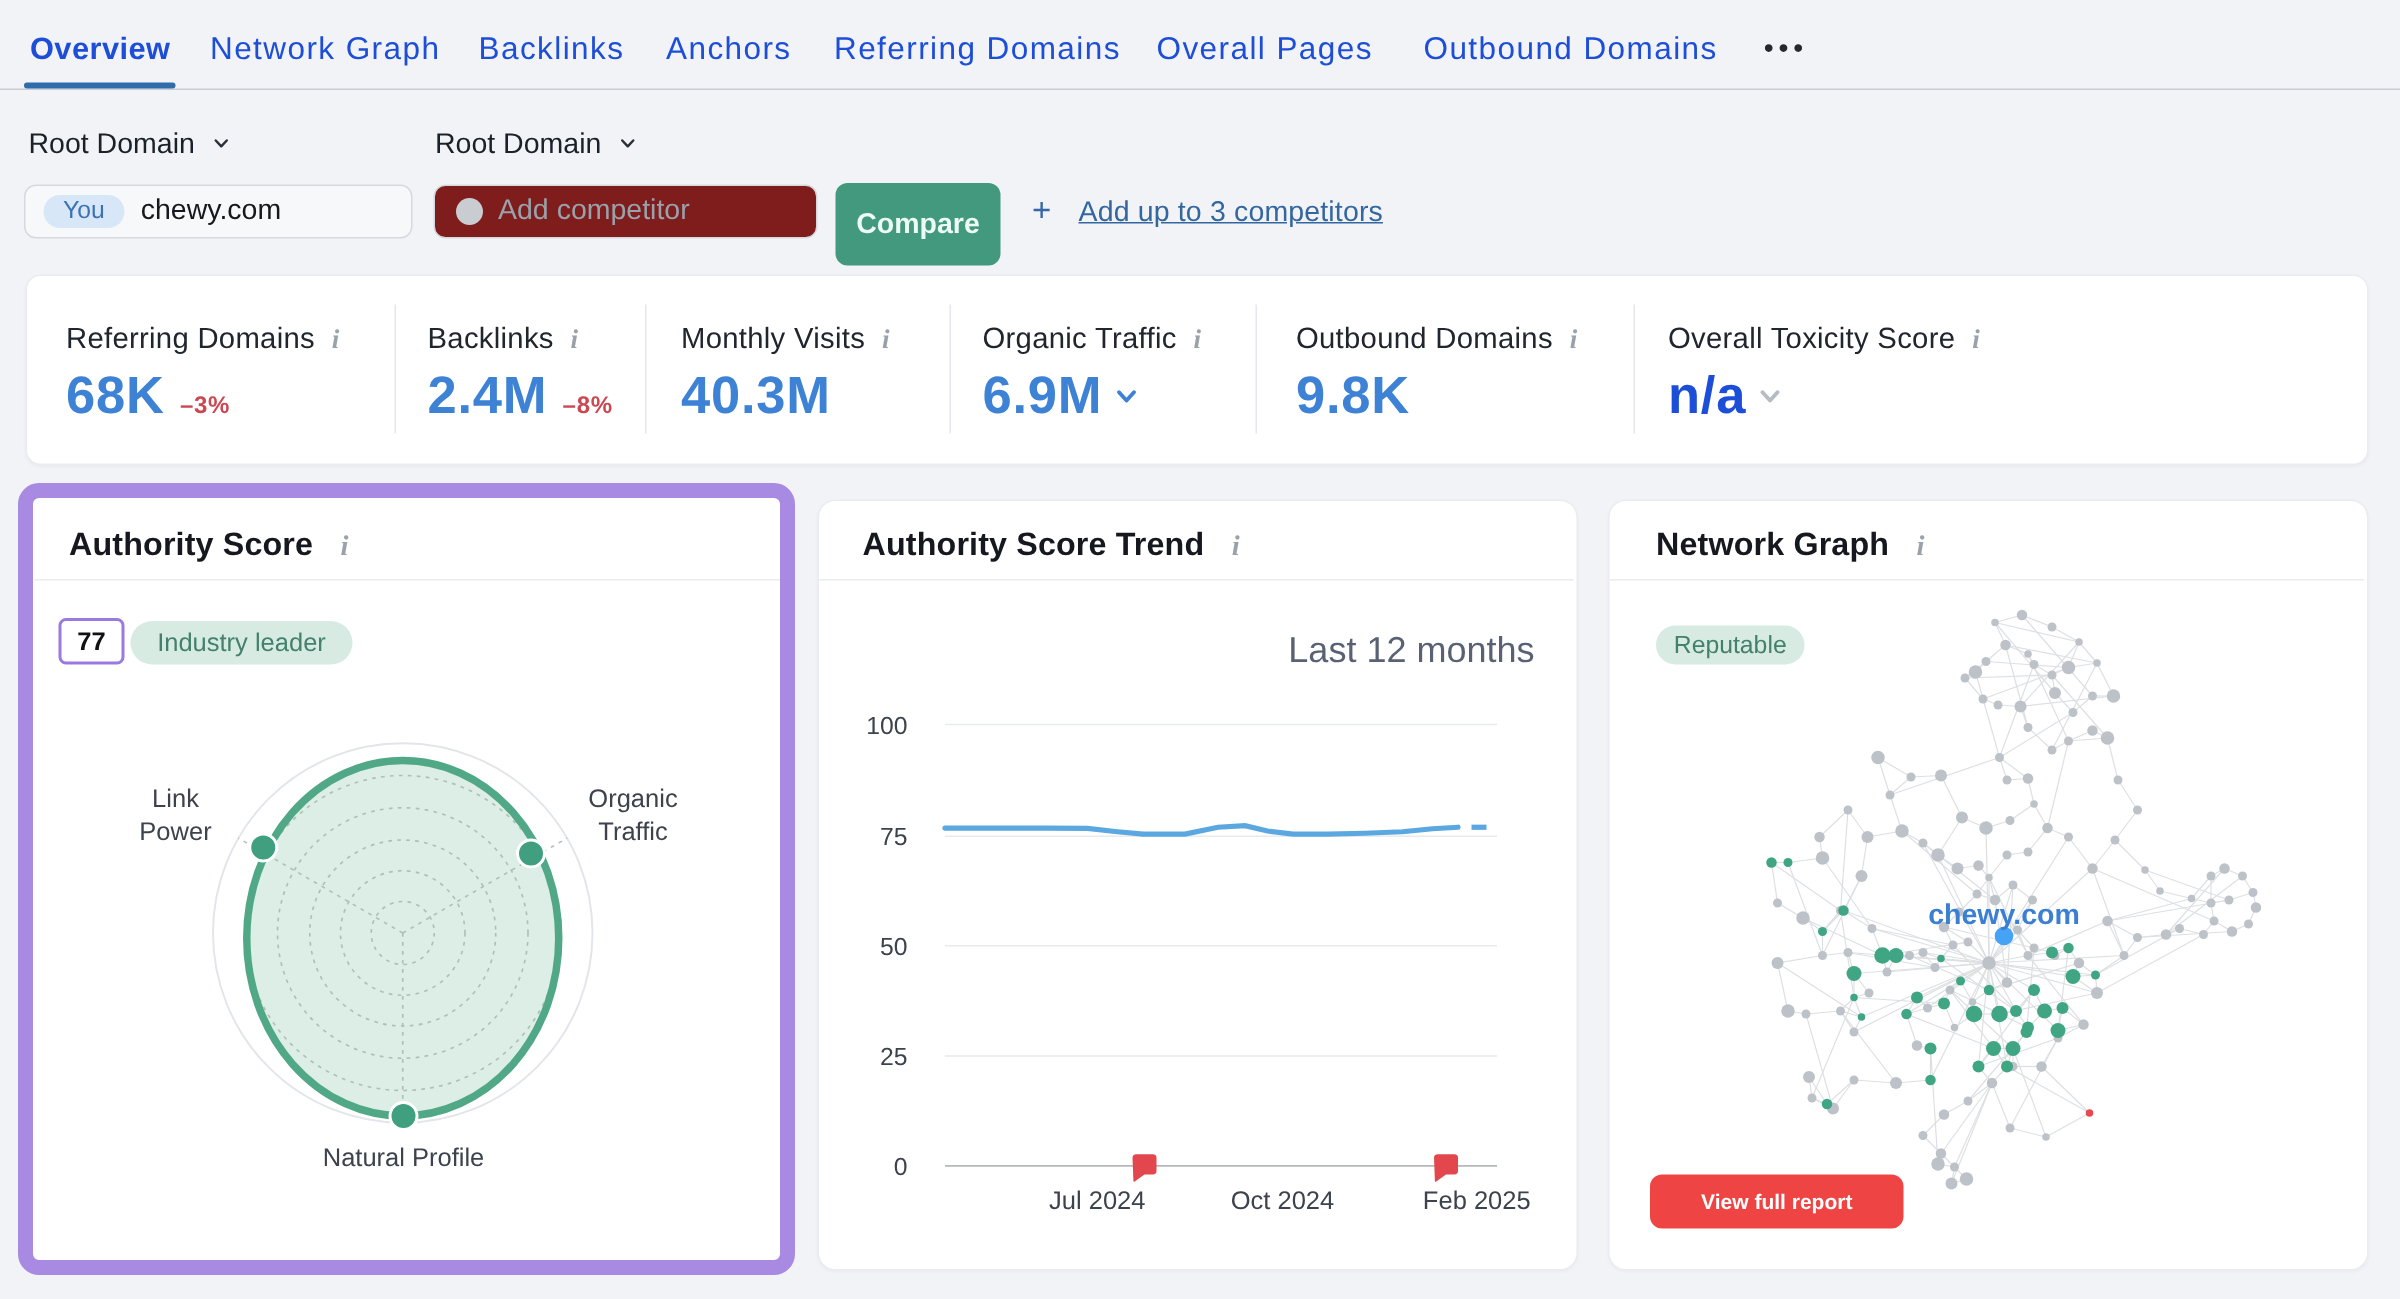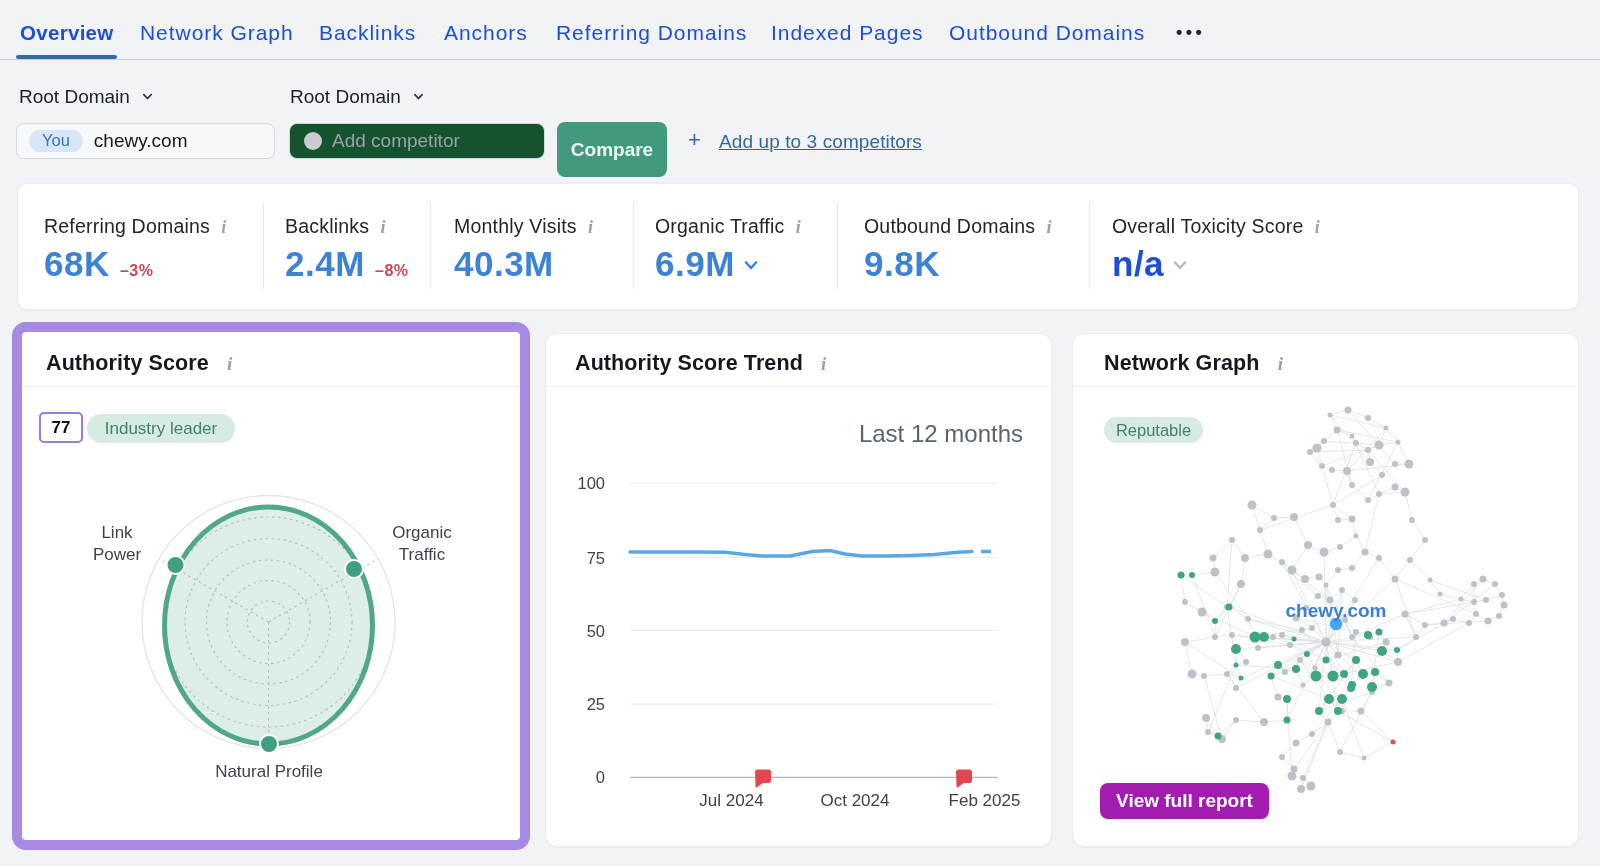--- a/index.html
+++ b/index.html
@@ -3,21 +3,21 @@
 <style>
 html,body{margin:0;padding:0;}
 body{width:1600px;height:866px;position:relative;background:#f2f3f7;font-family:"Liberation Sans",sans-serif;overflow:hidden;}
 .abs{position:absolute;}
 
 #tabline{left:0;top:59px;width:1600px;height:1px;background:#c9ccd3;}
 .tab{top:21px;font-size:21px;color:#1d4ed8;letter-spacing:0.95px;white-space:nowrap;}
 #underline{left:16px;top:55px;width:101px;height:4px;background:#2e6cab;border-radius:2px;}
 .rdlab{top:86px;font-size:19px;color:#1b2129;font-weight:500;}
 .chev{display:inline-block;width:11px;height:11px;margin-left:12px;position:relative;top:-1px;}
-.inp{top:123px;height:34px;border:1px solid #d5d9df;border-radius:8px;background:#14532d;display:flex;align-items:center;}
+.inp{top:123px;height:34px;border:1px solid #d5d9df;border-radius:8px;background:#7f1d1d;display:flex;align-items:center;}
 .youpill{background:#d8e7f8;color:#3a72b5;font-size:16.5px;border-radius:11px;padding:1px 13px 2px;margin-left:12px;}
 .btn{display:flex;align-items:center;justify-content:center;border-radius:8px;font-weight:bold;}
 
 .card{background:#fff;border:1px solid #eaecf1;border-radius:10px;box-shadow:0 1px 2px rgba(30,40,60,0.04);}
 .mlab{font-size:19.5px;color:#20262e;font-weight:500;letter-spacing:0.2px;white-space:nowrap;}
 .ii{color:#9aa1a9;font-family:"Liberation Serif",serif;font-style:italic;font-weight:bold;font-size:18px;}
 .mval{font-size:35px;font-weight:bold;color:#3d82d4;letter-spacing:0.5px;white-space:nowrap;}
 .mdelta{font-size:16px;font-weight:bold;color:#cc4851;}
 .vdiv{top:203px;width:1px;height:86px;background:#e4e7ec;}
 .ctitle{font-size:21.5px;font-weight:bold;color:#15191f;letter-spacing:0.1px;white-space:nowrap;}
@@ -27,21 +27,21 @@
 </style></head>
 <body>
 
 <div class="abs" id="tabline"></div>
 <div class="abs" id="underline"></div>
 <div class="abs tab" style="left:20px;font-weight:bold;font-size:20.5px;letter-spacing:0.3px;">Overview</div>
 <div class="abs tab" style="left:140px;">Network Graph</div>
 <div class="abs tab" style="left:319px;">Backlinks</div>
 <div class="abs tab" style="left:444px;">Anchors</div>
 <div class="abs tab" style="left:556px;">Referring Domains</div>
-<div class="abs tab" style="left:771px;">Indexed Pages</div>
+<div class="abs tab" style="left:771px;">Overall Pages</div>
 <div class="abs tab" style="left:949px;">Outbound Domains</div>
 <div class="abs" style="left:1176px;top:22px;font-size:18px;font-weight:bold;color:#23292f;letter-spacing:3.5px;">•••</div>
 
 <div class="abs rdlab" style="left:19px;">Root Domain<svg class="chev" viewBox="0 0 12 12">
       <path d="M2 4 L6 8.2 L10 4" fill="none" stroke="#2a3138" stroke-width="1.8" stroke-linecap="round" stroke-linejoin="round"></path>
     </svg></div>
 <div class="abs rdlab" style="left:290px;">Root Domain<svg class="chev" viewBox="0 0 12 12">
       <path d="M2 4 L6 8.2 L10 4" fill="none" stroke="#2a3138" stroke-width="1.8" stroke-linecap="round" stroke-linejoin="round"></path>
     </svg></div>
 
@@ -634,13 +634,13 @@
 <circle cx="1236" cy="665" r="2.5" fill="#3fa583"></circle>
 <circle cx="1218" cy="736" r="3.5" fill="#3fa583"></circle>
 <circle cx="1287" cy="720" r="3.5" fill="#3fa583"></circle>
 <circle cx="1307" cy="654" r="3" fill="#3fa583"></circle>
 <circle cx="1326" cy="660" r="3.5" fill="#3fa583"></circle>
 <circle cx="1397" cy="650" r="3" fill="#3fa583"></circle>
 <circle cx="1393" cy="742" r="2.5" fill="#e8484e"></circle>
 <circle cx="1336" cy="624" r="6.2" fill="#45a2f5"></circle>
 </svg>
 <div class="abs" style="left:1250px;top:600px;font-size:19px;font-weight:bold;color:#3b7fd3;width:172px;text-align:center;">chewy.com</div>
-<div class="abs btn" style="left:1100px;top:783px;width:169px;height:36px;background:#a21caf;color:#fff;font-size:19px;">View full report</div>
+<div class="abs btn" style="left:1100px;top:783px;width:169px;height:36px;background:#ef4444;color:#fff;font-size:14px;">View full report</div>
 
 </body></html>

